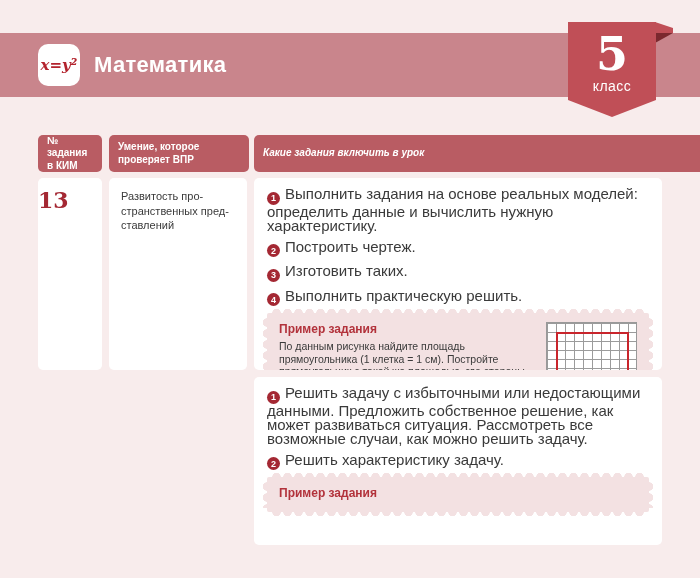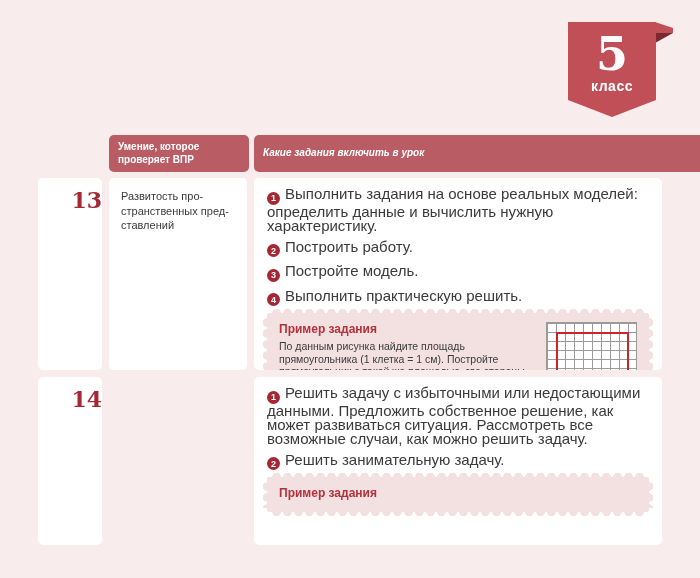--- a/index.html
+++ b/index.html
@@ -20,40 +20,40 @@
         align-items:center;justify-content:center;margin-right:14px;flex:none;}
   .logo span{font-family:"DejaVu Serif",serif;font-style:italic;font-weight:bold;
         color:#b3232d;font-size:15px;}
   .band-title{color:#fff;font-size:22px;font-weight:bold;letter-spacing:.3px;}
 
   
   .badge{position:absolute;left:568px;top:22px;width:88px;height:95px;background:var(--badge);
         clip-path:polygon(0 0,100% 0,100% 82%,50% 100%,0 82%);
         text-align:center;color:#fff;z-index:2;}
   .badge .n{font-family:"DejaVu Serif",serif;font-weight:bold;font-size:46px;line-height:1;margin-top:9px;}
-  .badge .l{font-size:14px;font-weight:bold;letter-spacing:.5px;margin-top:1px;}
+  .badge .l{font-size:14px;font-weight:normal;letter-spacing:.5px;margin-top:1px;}
   .fold-flap{position:absolute;left:655px;top:22px;width:18px;height:11px;background:var(--badge);
         clip-path:polygon(0 0,100% 55%,100% 100%,0 100%);z-index:1;}
   .fold-shadow{position:absolute;left:655px;top:33px;width:18px;height:10px;background:var(--badge-fold);
         clip-path:polygon(0 0,100% 0,0 100%);z-index:1;}
 
   
   .pill{position:absolute;top:135px;height:37px;background:var(--header-pill);border-radius:5px;
         color:#fff;font-size:10px;font-weight:bold;line-height:1.25;display:flex;align-items:center;
         padding:0 9px;}
   .p1{left:38px;width:64px;}
   .p2{left:109px;width:140px;}
   .p3{left:254px;width:460px;font-style:italic;}
 
   
   .row{position:absolute;left:0;right:0;}
   .row1{top:178px;height:192px;}
   .row2{top:377px;height:168px;}
   .cell{position:absolute;top:0;bottom:0;background:var(--cell-bg);border-radius:5px;overflow:hidden;}
-  .c1{left:38px;width:64px;text-align:right;padding-top:9px;}
+  .c1{left:38px;width:64px;text-align:left;padding-top:9px;}
   .c2{left:109px;width:138px;padding:11px 12px;}
   .c3{left:254px;width:408px;padding:9px 13px 8px 13px;}
   .num{font-family:"DejaVu Serif",serif;font-weight:bold;font-size:22px;color:var(--dark-red);}
   .skill{margin:0;font-size:11px;line-height:14.5px;color:var(--text);}
 
   
   .tasks{list-style:none;margin:0;padding:0;counter-reset:task;}
   .tasks li{counter-increment:task;font-size:15px;line-height:14px;color:var(--text);margin:0 0 7px 0;}
   .tasks li::before{content:counter(task);display:inline-flex;width:13px;height:13px;border-radius:50%;
         background:var(--dark-red);color:#fff;font-size:9px;font-weight:bold;align-items:center;
@@ -84,43 +84,50 @@
         background-image:linear-gradient(var(--grid-line) 1px,transparent 1px),
                          linear-gradient(90deg,var(--grid-line) 1px,transparent 1px);
         background-size:9px 9px;}
   .redrect{position:absolute;left:9px;top:9px;width:73px;height:46px;border:2px solid var(--rect-red);}
 </style>
 </head>
 <body>
 
 <div class="page">
 
+  <div class="band">
+    <div class="logo">
+      <span>x=y²</span>
+    </div>
+    <div class="band-title">Математика</div>
+  </div>
 
   <div class="fold-flap"></div>
   <div class="fold-shadow"></div>
   <div class="badge">
     <div class="n">5</div>
     <div class="l">класс</div>
   </div>
 
+  <div class="pill p1">№ задания в КИМ</div>
   <div class="pill p2">Умение, которое проверяет ВПР</div>
   <div class="pill p3">Какие задания включить в урок</div>
 
   <section class="row row1">
     <div class="cell c1">
       <div class="num">13</div>
     </div>
     <div class="cell c2">
       <p class="skill">Развитость про­странственных пред­ставлений</p>
     </div>
     <div class="cell c3">
       <ol class="tasks">
         <li>Выполнить задания на основе реальных моделей: определить данные и вычислить нужную характеристику.</li>
-        <li>Построить работу.</li>
-        <li>Постройте модель.</li>
+        <li>Построить чертеж.</li>
+        <li>Изготовить таких.</li>
         <li>Выполнить практическую решить.</li>
       </ol>
       <div class="stamp">
         <div class="sc sc-t"></div>
 
         <div class="sc sc-l"></div>
         <div class="sc sc-r"></div>
         <div class="stamp-flex">
           <div class="stamp-textcol">
             <h4>Пример задания</h4>
@@ -128,27 +135,24 @@
           </div>
           <div class="figure">
             <div class="redrect"></div>
           </div>
         </div>
       </div>
     </div>
   </section>
 
   <section class="row row2">
-    <div class="cell c1">
-      <div class="num">14</div>
-    </div>
     <div class="cell c3">
       <ol class="tasks">
         <li>Решить задачу с избыточными или недостающими данными. Предло­жить собственное решение, как может развиваться ситуация. Рассмотреть все возможные случаи, как можно решить задачу.</li>
-        <li>Решить занимательную задачу.</li>
+        <li>Решить характеристику задачу.</li>
       </ol>
       <div class="stamp">
         <div class="sc sc-t"></div>
         <div class="sc sc-b"></div>
         <div class="sc sc-l"></div>
         <div class="sc sc-r"></div>
         <div class="stamp-flex">
           <div class="stamp-textcol">
             <h4>Пример задания</h4>
           </div>

